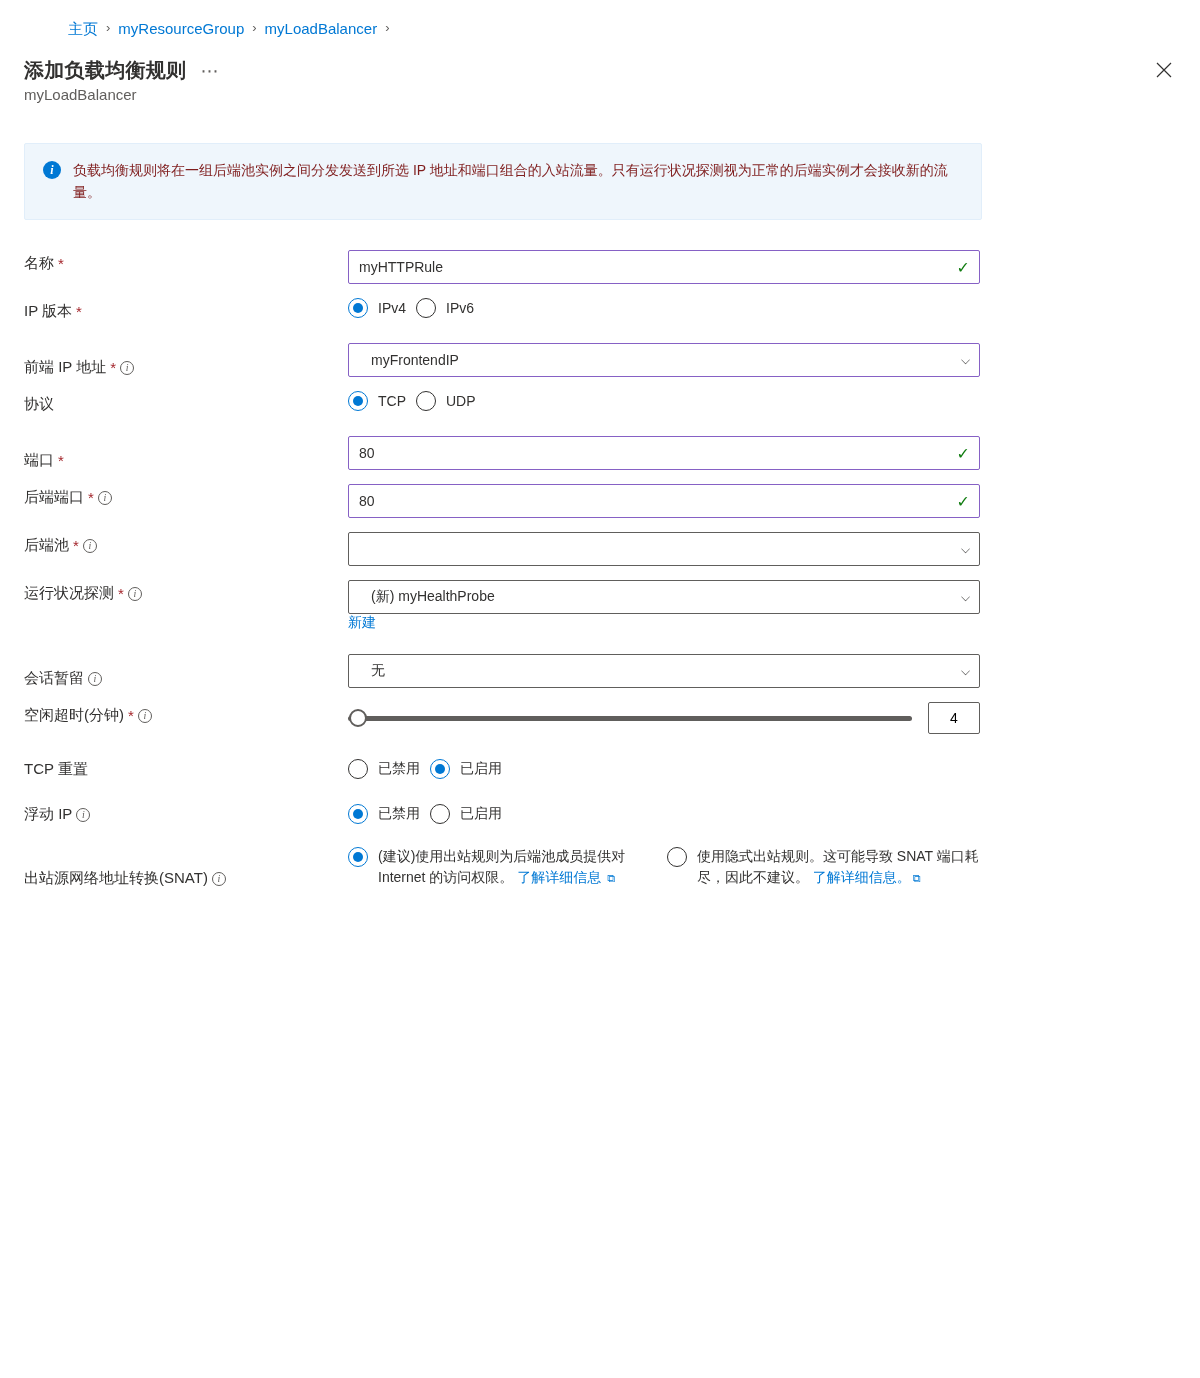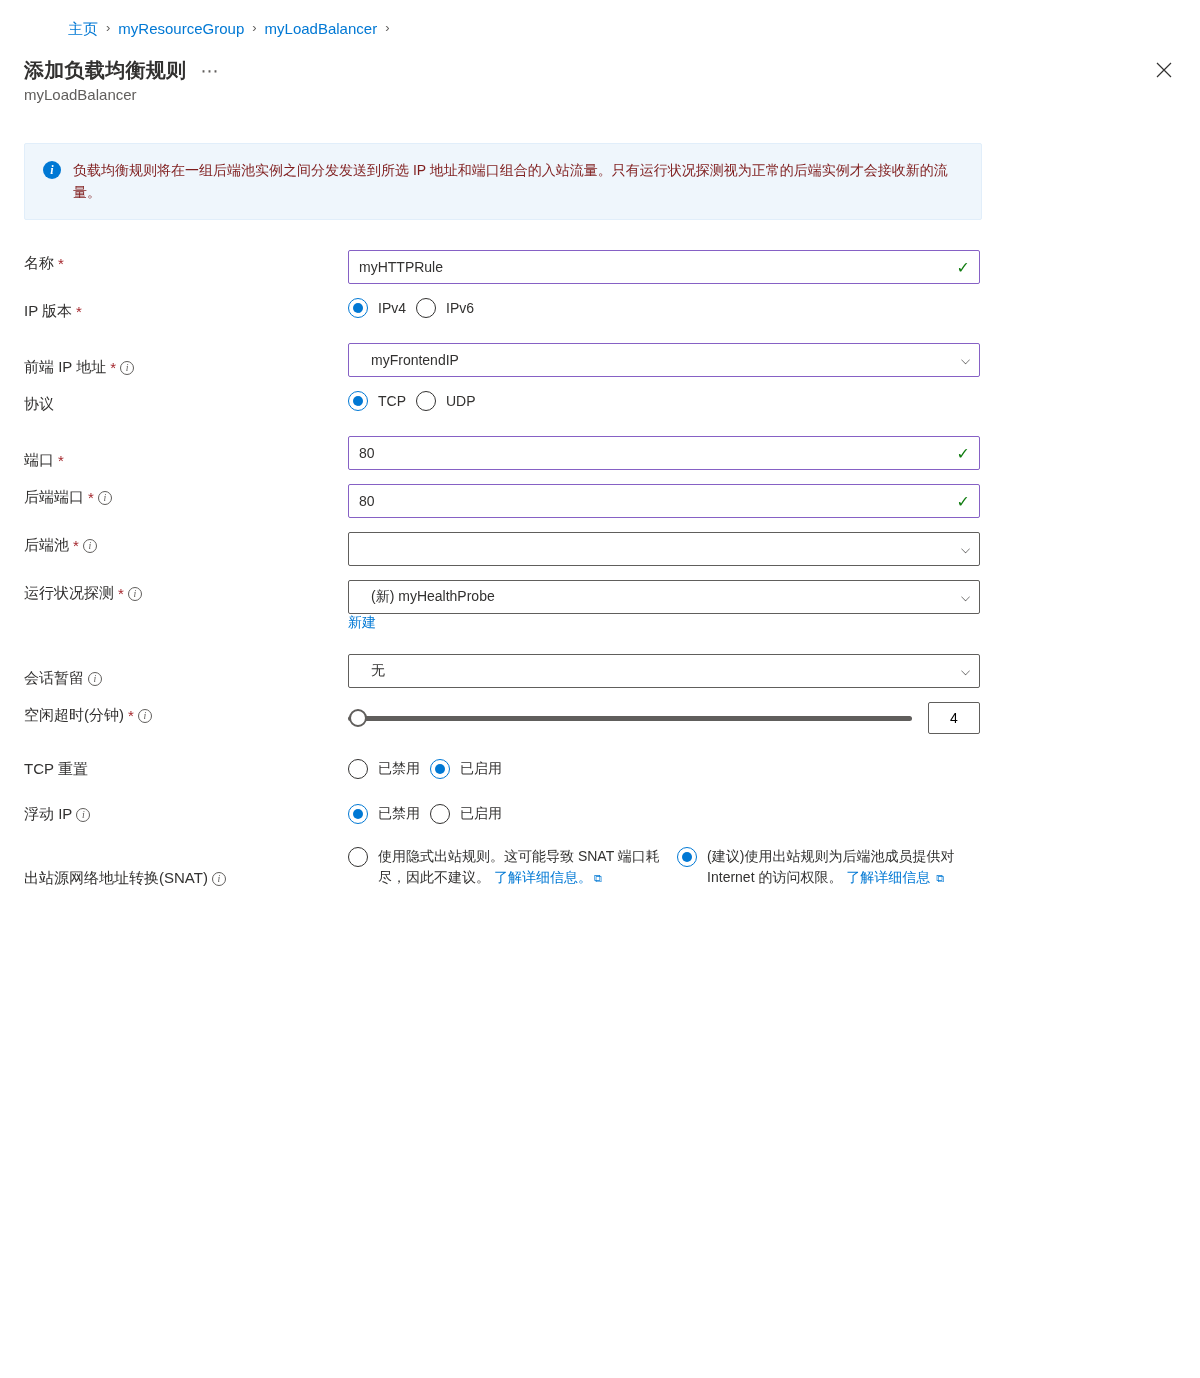--- a/index.html
+++ b/index.html
@@ -285,31 +285,31 @@
   </div>
 </div>
 
 <div class="form-row mt-gap snat-row">
   <div class="label">
     <span>出站源网络地址转换(SNAT)</span>
     <span class="info-icon">i</span>
   </div>
   <div class="control">
     <div class="radio-group">
+      <div class="radio-item checked">
+        <div class="radio-outer">
+            <div class="radio-inner"></div>
+          </div>
+        <span class="radio-label">
+          <span>(建议)使用出站规则为后端池成员提供对 Internet 的访问权限。</span>
+          <a class="link"><span>了解详细信息</span> <span class="ext-icon">⧉</span></a>
+        </span>
+      </div>
       <div class="radio-item">
         <div class="radio-outer"></div>
         <span class="radio-label">
           <span>使用隐式出站规则。这可能导致 SNAT 端口耗尽，因此不建议。</span>
           <a class="link"><span>了解详细信息</span>。<span class="ext-icon">⧉</span></a>
         </span>
       </div>
-      <div class="radio-item checked">
-        <div class="radio-outer">
-            <div class="radio-inner"></div>
-          </div>
-        <span class="radio-label">
-          <span>(建议)使用出站规则为后端池成员提供对 Internet 的访问权限。</span>
-          <a class="link"><span>了解详细信息</span> <span class="ext-icon">⧉</span></a>
-        </span>
-      </div>
     </div>
   </div>
 </div>
 
 </body></html>

